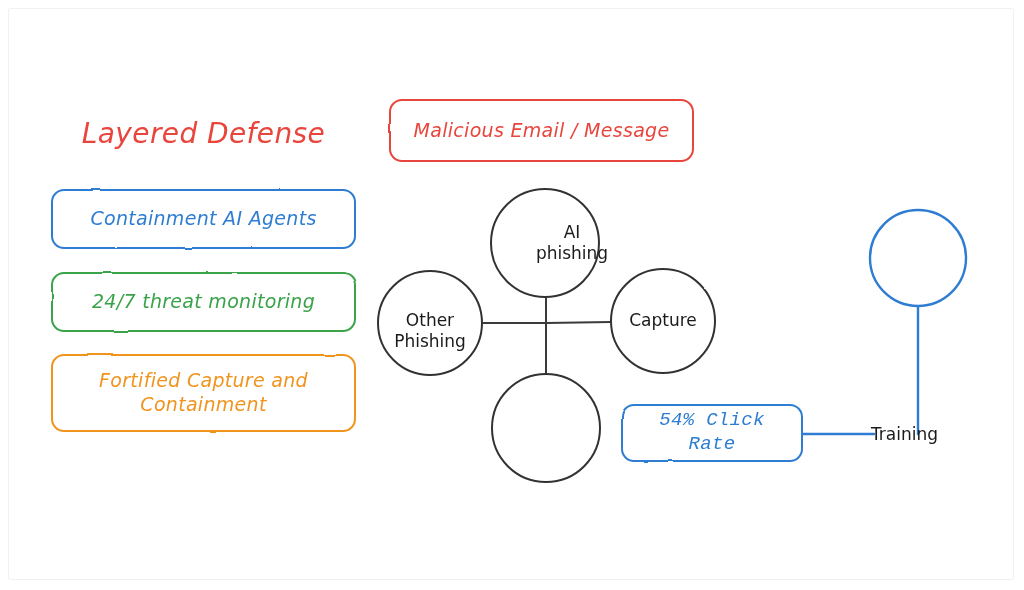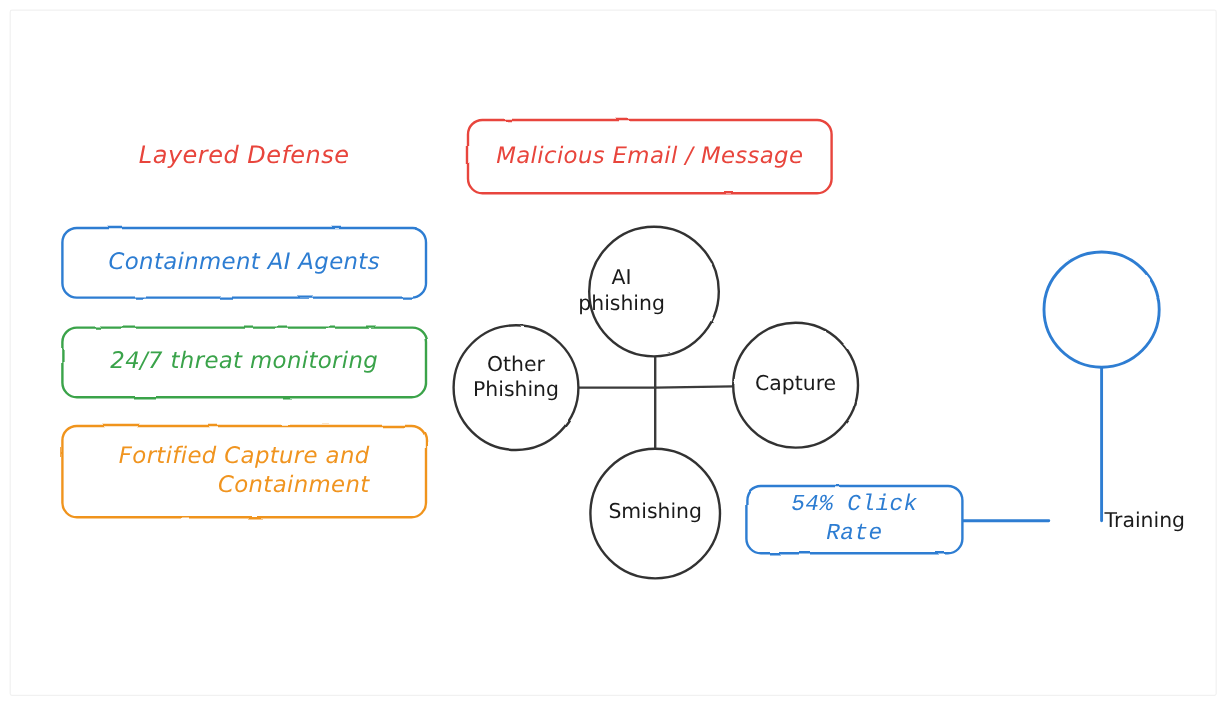--- a/index.html
+++ b/index.html
@@ -44,21 +44,21 @@
     position: absolute;
     font-family: "DejaVu Sans", sans-serif;
     text-align: center;
     line-height: 1.24;
     white-space: pre-line;
     user-select: none;
   }
 
   
   .heading {
-    font-size: 20px;
+    font-size: 28px;
     font-style: italic;
     letter-spacing: 0.4px;
   }
 
   
   .boxlabel {
     display: flex;
     align-items: center;
     justify-content: center;
     font-size: 19px;
@@ -142,33 +142,32 @@
       <circle cx="918" cy="258" r="48" fill="#ffffff" stroke="#2d7dd2" stroke-width="2.4"></circle>
     </g>
   </svg>
 
   <div class="lbl heading" style="left:52px; top:117px; width:303px; color:#e8453c;">Layered Defense</div>
 
   <div class="lbl boxlabel" style="left:52px; top:190px; width:303px; height:58px; color:#2d7dd2;">Containment AI Agents</div>
 
   <div class="lbl boxlabel" style="left:52px; top:273px; width:303px; height:58px; color:#3aa34a;font-style:italic;">24/7 threat monitoring</div>
 
-  <div class="lbl boxlabel" style="left:52px; top:355px; width:303px; height:76px; color:#f0941f;text-align:right;">Fortified Capture and
+  <div class="lbl boxlabel" style="left:52px; top:355px; width:303px; height:76px; color:#f0941f;">Fortified Capture and
 Containment</div>
 
   <div class="lbl boxlabel" style="left:390px; top:100px; width:303px; height:61px; color:#e8453c;">Malicious Email / Message</div>
 
-  <div class="lbl circlelabel" style="left:464px; top:189px; width:108px; height:108px;">AI
+  <div class="lbl circlelabel" style="left:518px; top:189px; width:108px; height:108px;">AI
 phishing</div>
 
-  <div class="lbl circlelabel" style="left:378px; top:263px; width:104px; height:104px;">Other
+  <div class="lbl circlelabel" style="left:378px; top:279px; width:104px; height:104px;">Other
 Phishing</div>
 
   <div class="lbl circlelabel" style="left:611px; top:269px; width:104px; height:104px;">Capture</div>
 
-  <div class="lbl circlelabel" style="left:492px; top:374px; width:108px; height:108px;">Smishing</div>
 
 
   <div class="lbl boxlabel" style="left:622px; top:405px; width:180px; height:56px; color:#2d7dd2;font-family:Liberation Mono, monospace;">54% Click Rate</div>
 
-  <div class="lbl plainlabel" style="left:904px; top:424px; width:100px; text-align:center;">Training</div>
+  <div class="lbl plainlabel" style="left:838px; top:424px; width:100px; text-align:right;">Training</div>
 
 </div>
 
 </body></html>

